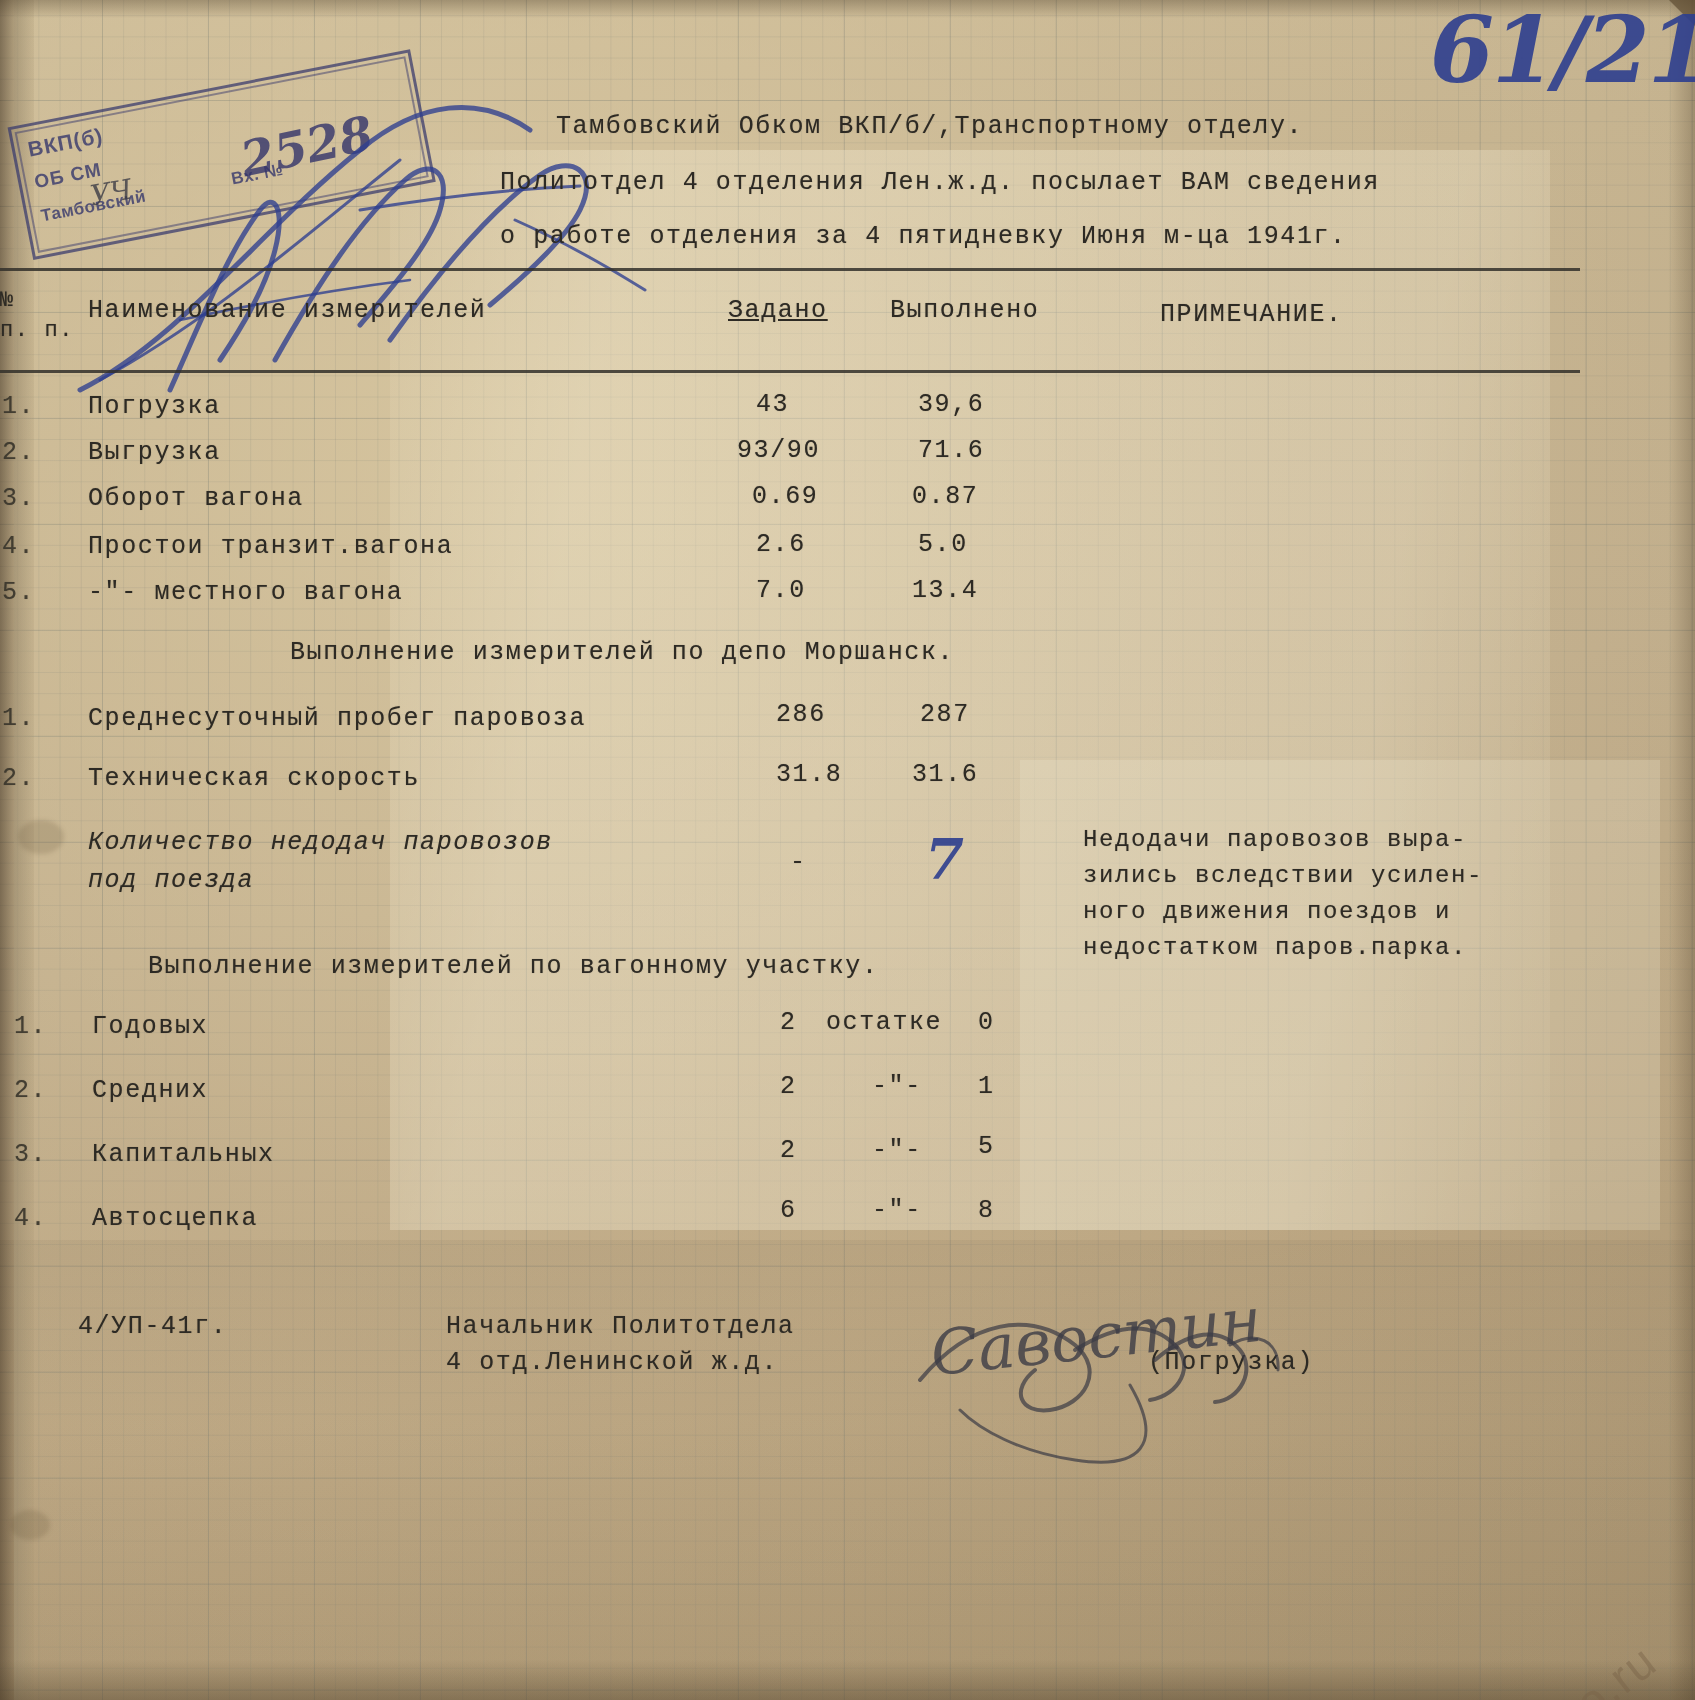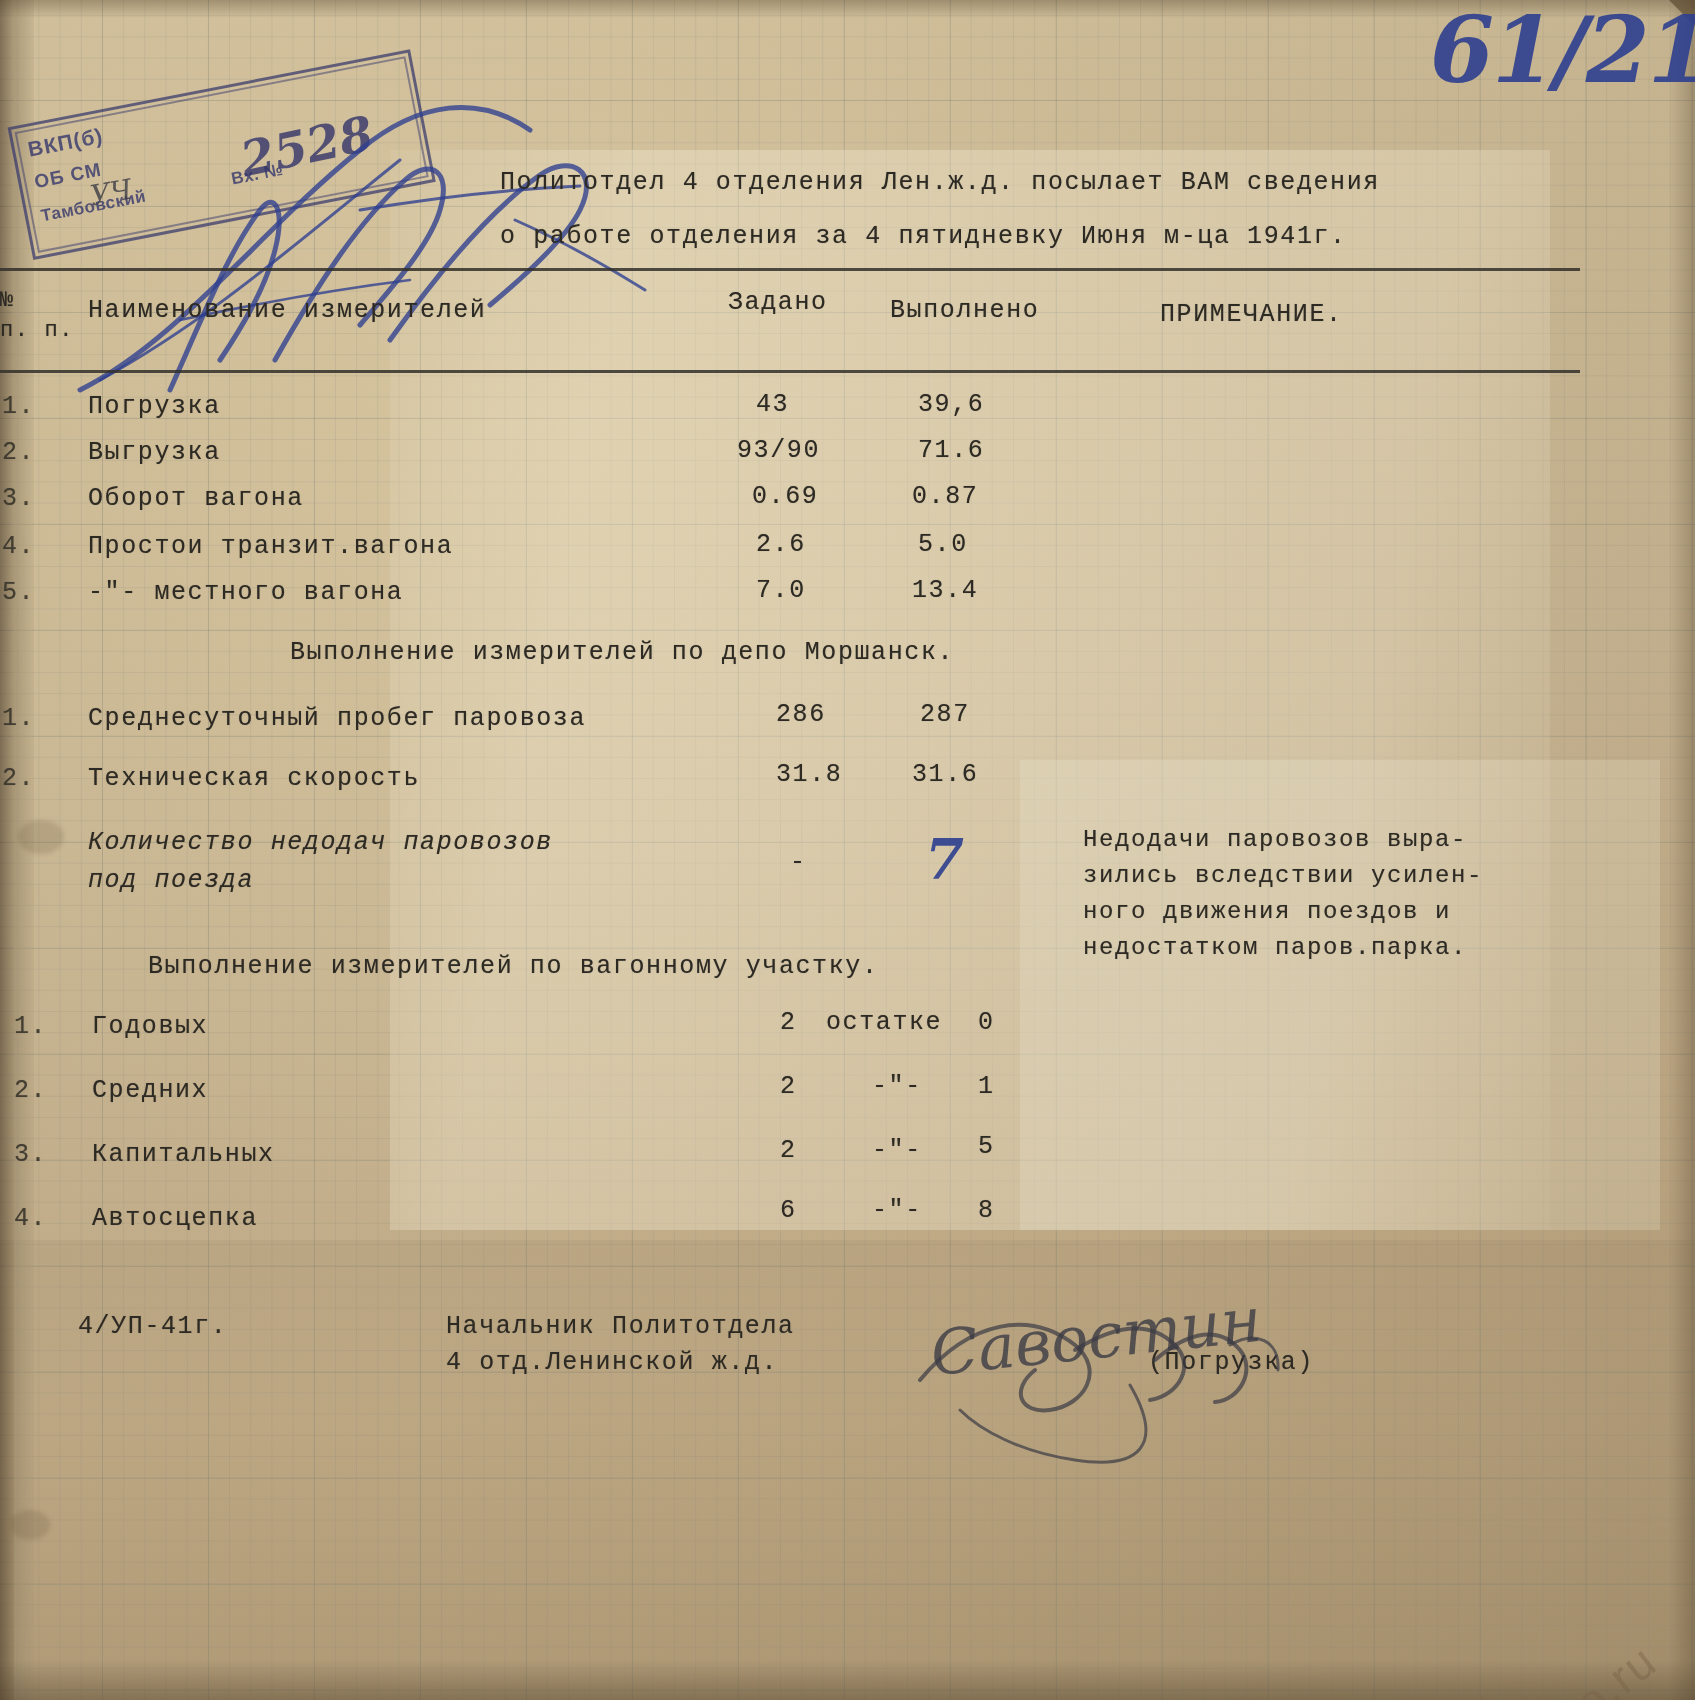--- a/index.html
+++ b/index.html
@@ -222,30 +222,31 @@
       <path d="M40 290 C 150 230, 240 150, 340 70" stroke-width="3"></path>
       <path d="M110 300 C 150 210, 170 160, 200 120 C 215 100, 225 120, 215 160 C 205 200, 180 240, 160 270" stroke-width="5"></path>
       <path d="M215 270 C 260 190, 300 130, 345 90 C 370 68, 392 80, 380 120 C 370 155, 330 200, 300 235" stroke-width="5"></path>
       <path d="M330 250 C 380 180, 430 120, 480 85 C 510 64, 540 80, 520 120 C 505 150, 460 190, 430 215" stroke-width="5"></path>
       <path d="M300 120 C 360 110, 430 100, 520 96" stroke-width="3"></path>
       <path d="M120 230 C 190 215, 270 200, 350 190" stroke-width="2.5"></path>
       <path d="M455 130 C 500 150, 545 175, 585 200" stroke-width="3"></path>
     </g>
   </svg>
 
+  <div class="tw t28" style="left:556px; top:112px;">Тамбовский Обком ВКП/б/,Транспортному отделу.</div>
   <div class="tw t28" style="left:500px; top:168px;">Политотдел 4 отделения Лен.ж.д. посылает ВАМ сведения</div>
   <div class="tw t28" style="left:500px; top:222px;">о работе отделения за 4 пятидневку Июня м-ца 1941г.</div>
 
   <div class="rule" style="left:0px; top:268px; width:1580px;"></div>
   <div class="rule" style="left:0px; top:370px; width:1580px;"></div>
 
   <div class="tw" style="left:0px; top:286px; font-size:22px; line-height:30px;">№
 п. п.</div>
   <div class="tw t28" style="left:88px; top:296px;">Наименование измерителей</div>
-  <div class="tw t28" style="left:728px; top:288px;">Задано</div>
+  <div class="tw t28" style="left:728px; top:296px;text-decoration:underline;">Задано</div>
   <div class="tw t28" style="left:890px; top:296px;">Выполнено</div>
   <div class="tw t28" style="left:1160px; top:300px;">ПРИМЕЧАНИЕ.</div>
 
   <div class="tw t28 faded" style="left:2px; top:392px;">1.</div>
   <div class="tw t28" style="left:88px; top:392px;">Погрузка</div>
   <div class="tw t28" style="left:756px; top:390px;">43</div>
   <div class="tw t28" style="left:918px; top:390px;">39,6</div>
 
   <div class="tw t28 faded" style="left:2px; top:438px;">2.</div>
   <div class="tw t28" style="left:88px; top:438px;">Выгрузка</div>

